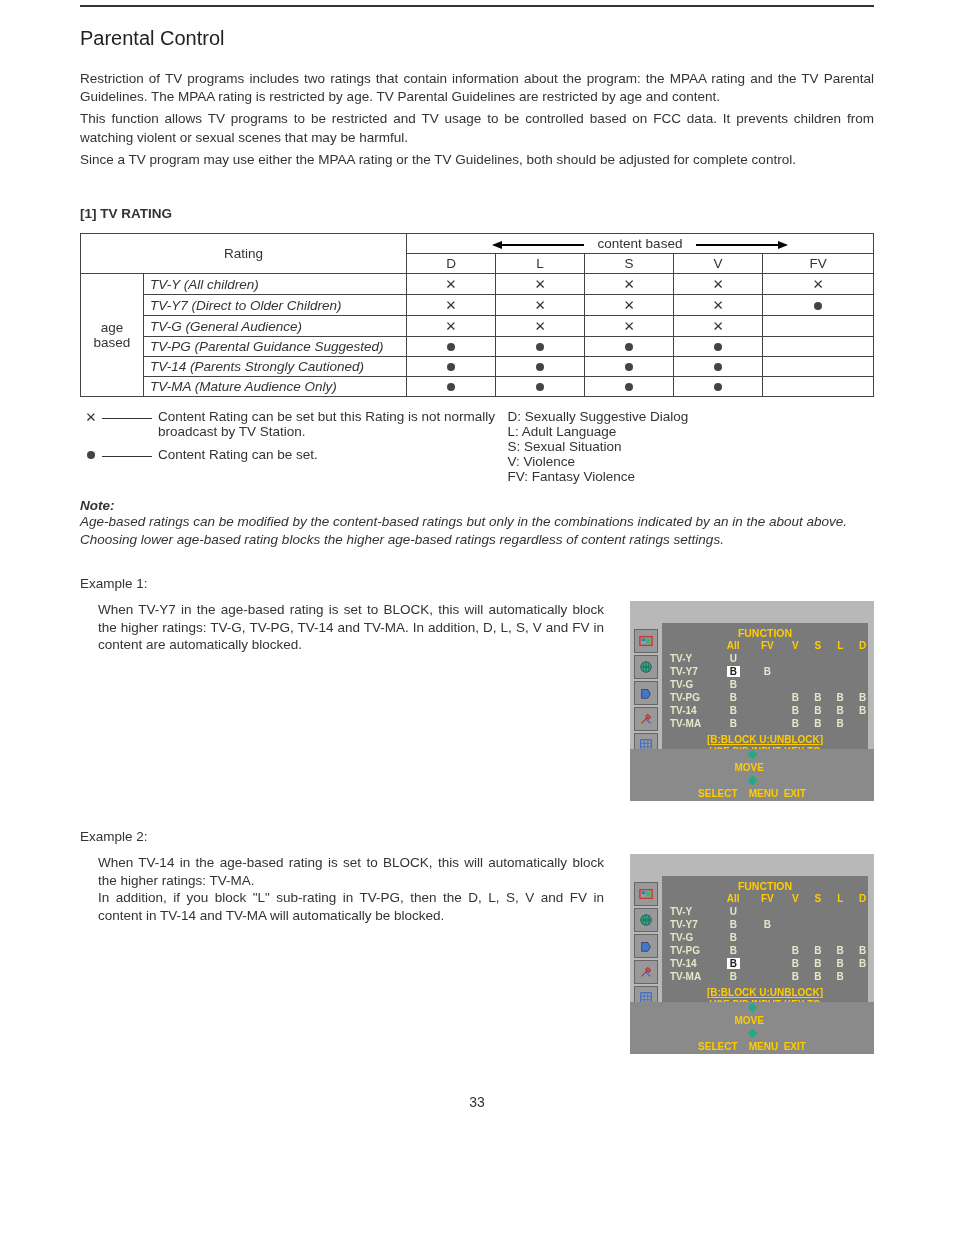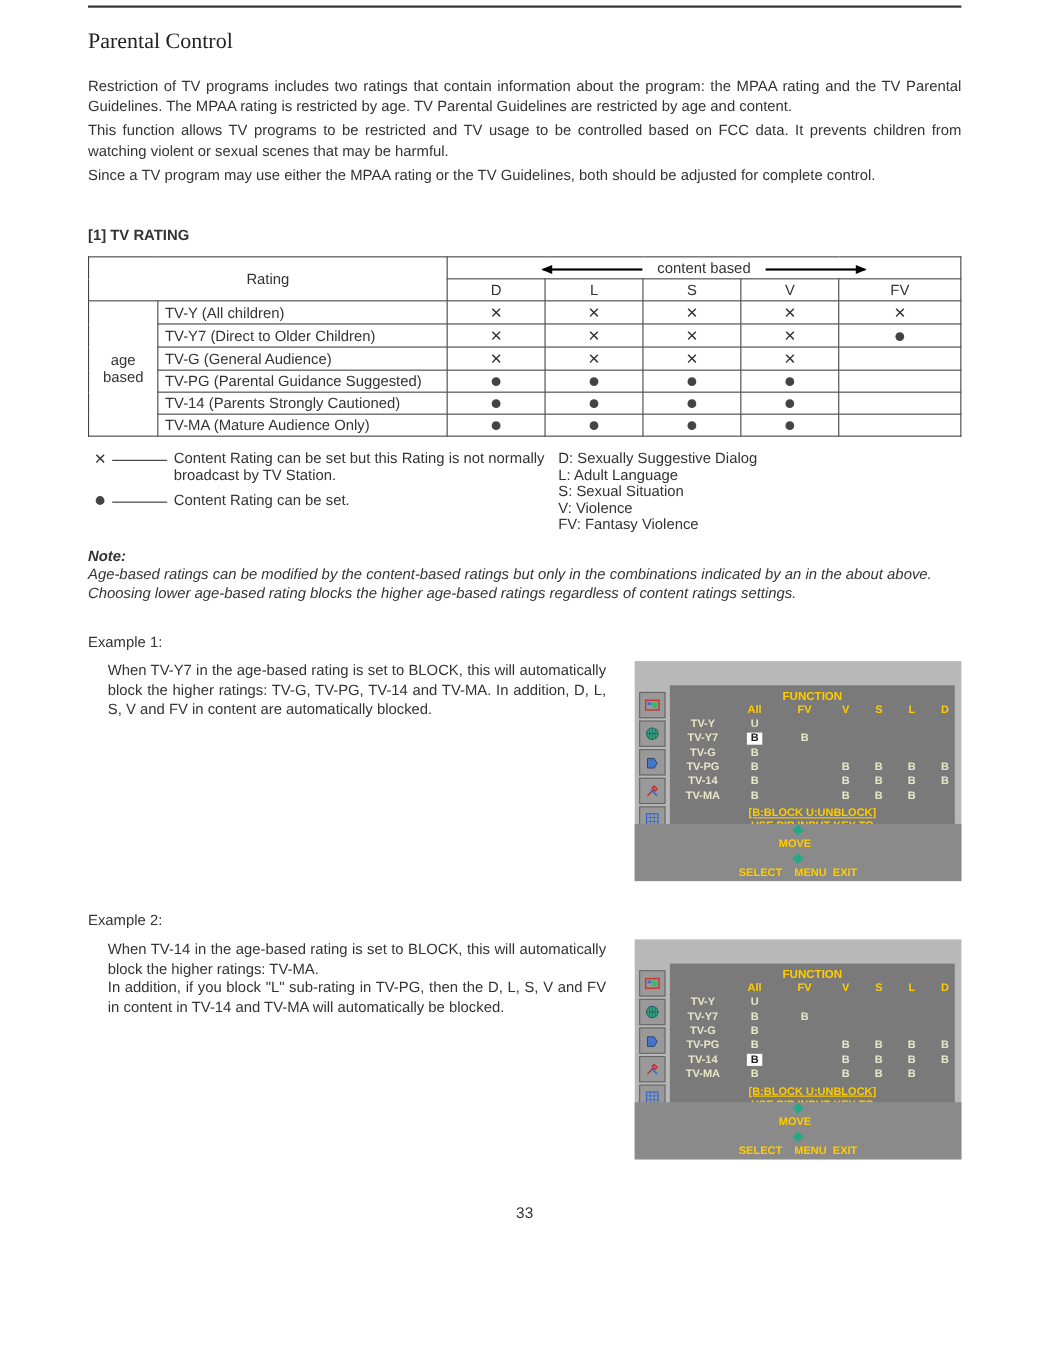--- a/index.html
+++ b/index.html
@@ -22,21 +22,20 @@
   }
   .rule {
     border-bottom: 2px solid #333;
     margin-bottom: 20px;
   }
   h2 {
     font-size: 20px;
     font-weight: normal;
     margin: 0 0 20px 0;
     color: #222;
-    font-family: Liberation Serif, serif;
   }
   .body-text {
     font-size: 13.5px;
     line-height: 1.35;
     text-align: justify;
     margin: 0 0 4px 0;
   }
   .section-head {
     font-size: 13.5px;
     font-weight: bold;
@@ -48,20 +47,21 @@
     font-size: 13.5px;
   }
   table.rating td, table.rating th {
     border: 1px solid #444;
     padding: 2px 6px;
     text-align: center;
     font-weight: normal;
   }
   table.rating .left {
     text-align: left;
+    font-style: italic;
   }
   .arrow-text { display:inline-block; }
   .arrow-left, .arrow-right {
     display:inline-block;
     width:90px;
     border-top:2px solid #000;
     vertical-align: middle;
     margin:0 10px;
     position:relative;
   }
@@ -84,21 +84,21 @@
   .legend-right { flex:0.9; }
   .legend-row { display:flex; align-items:flex-start; margin-bottom:2px; }
   .legend-sym { width:22px; text-align:center; }
   .legend-line { width:50px; border-top:1px solid #333; margin-top:9px; margin-right:6px;}
   .note-head { font-style: italic; font-weight:bold; font-size:13.5px; margin-top:14px; }
   .note-body { font-style: italic; font-size:13.5px; text-align:justify; line-height:1.3; }
   .example-label { font-size:13.5px; margin:28px 0 10px 0; }
   .example-block { display:flex; }
   .example-text { flex:1; font-size:13.5px; text-align:justify; line-height:1.3; padding:0 26px 0 18px; }
   .osd {
-    width:297px; height:200px;
+    width:244px; height:200px;
     background:#b8b8b8;
     font-family: Arial;
     font-size:10.5px;
     color:#fff;
     position:relative;
     margin-left:auto;
   }
   .osd-inner {
     position:absolute;
     left:32px; right:6px; top:22px; bottom:6px;
@@ -113,21 +113,21 @@
     width:22px; height:22px;
     background:#999;
     border:1px solid #666;
     display:flex; align-items:center; justify-content:center;
     font-size:14px;
   }
   .osd-title { text-align:center; color:#ffcc00; font-weight:bold; padding-top:4px; }
   .osd-table { display:table; width:100%; padding:0 6px; }
   .osd-row { display:table-row; }
   .osd-cell { display:table-cell; text-align:center; color:#e6e6c8; font-weight:bold; padding:0 2px; line-height:13px; font-size:10px;}
-  .osd-cell.lbl { text-align:center; width:44px; }
+  .osd-cell.lbl { text-align:left; width:44px; }
   .osd-cell.hdr { color:#ffcc00; }
   .osd-highlight { background:#fff; color:#222; padding:0 3px; }
   .osd-msg { text-align:center; color:#ffcc00; font-weight:bold; font-size:10px; line-height:12px; margin-top:4px;text-decoration:underline;}
   .osd-footer {
     position:absolute; left:0; right:0; bottom:0;
     background:#8a8a8a;
     color:#ffcc00; font-weight:bold; font-size:10px;
     padding:2px 4px;
     display:flex; align-items:center; gap:4px;flex-direction:column;
   }

